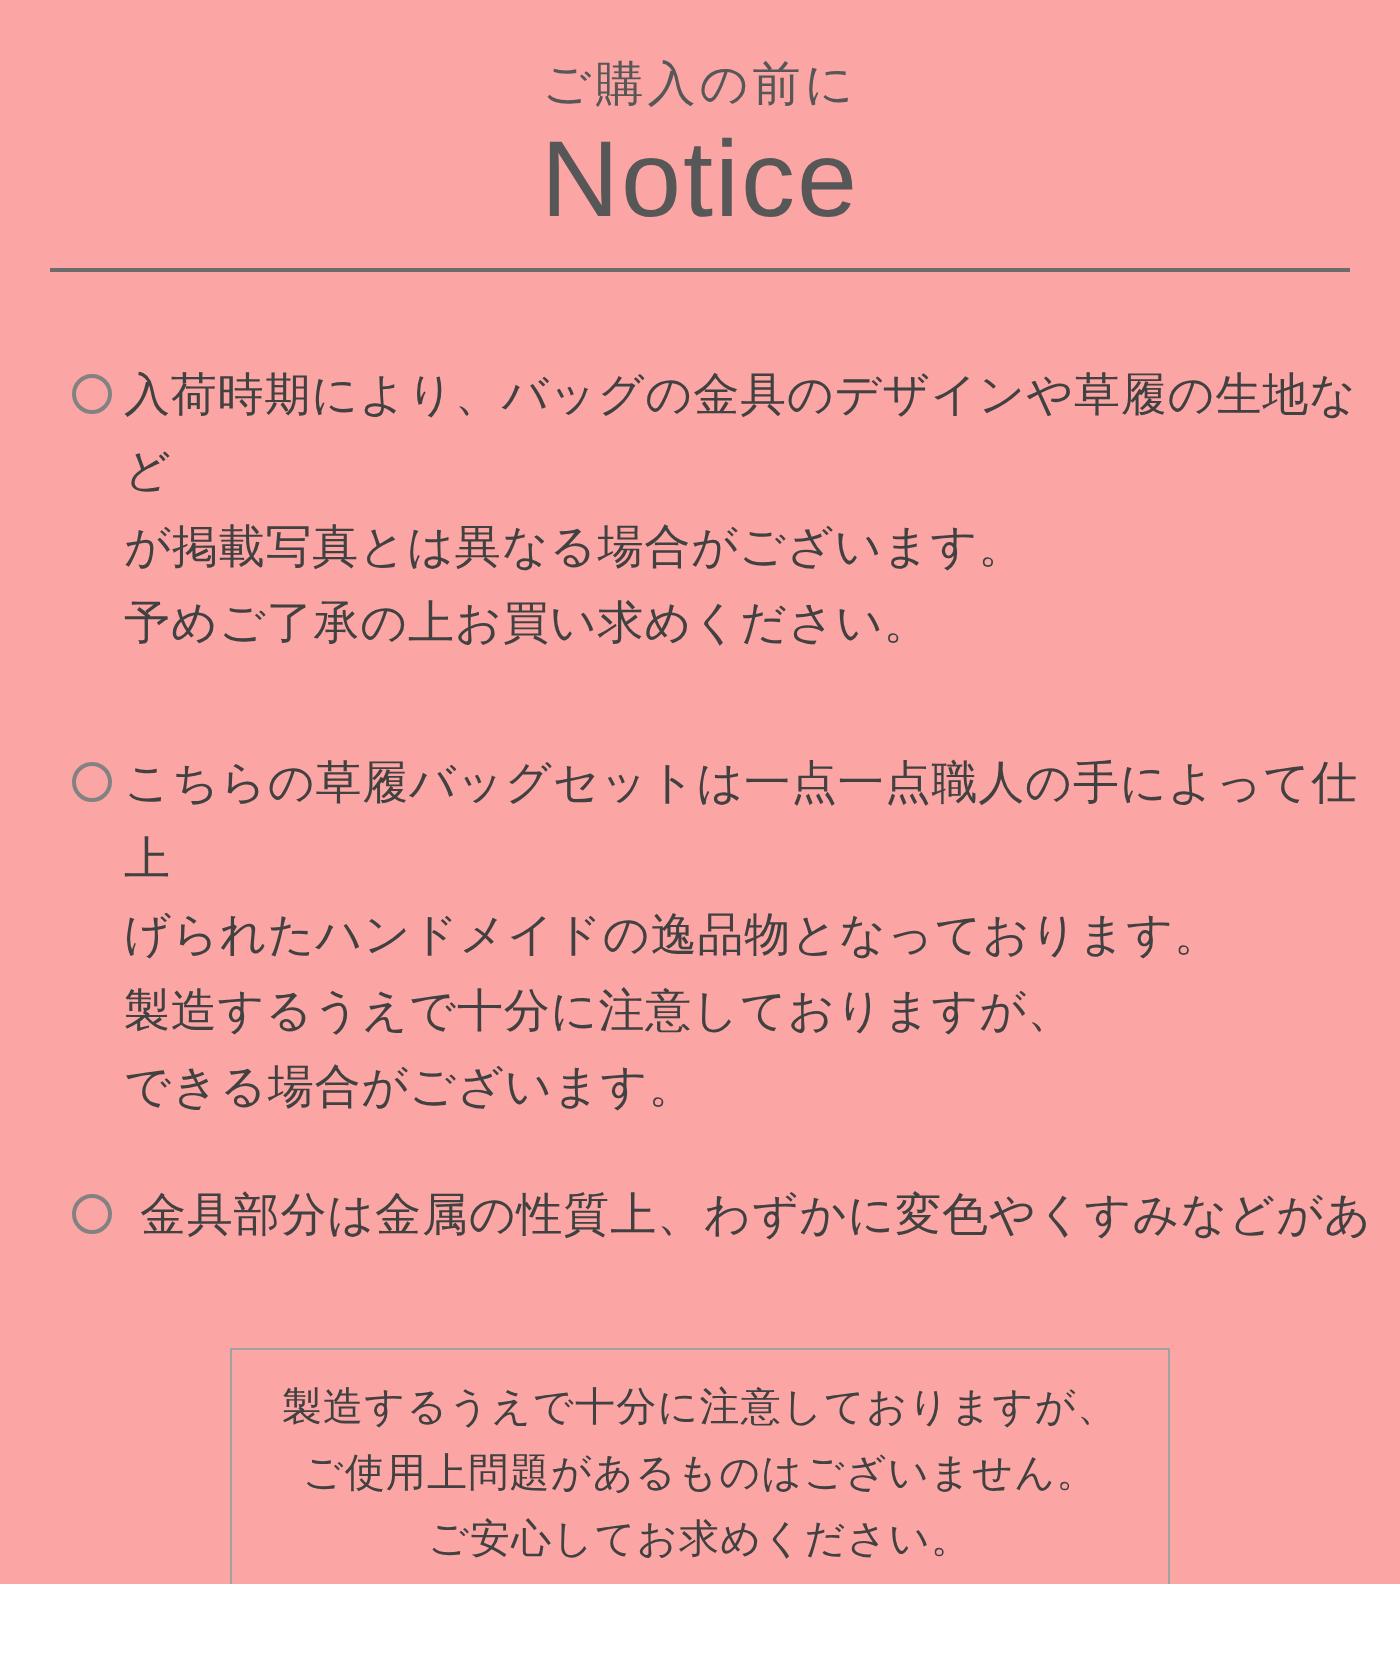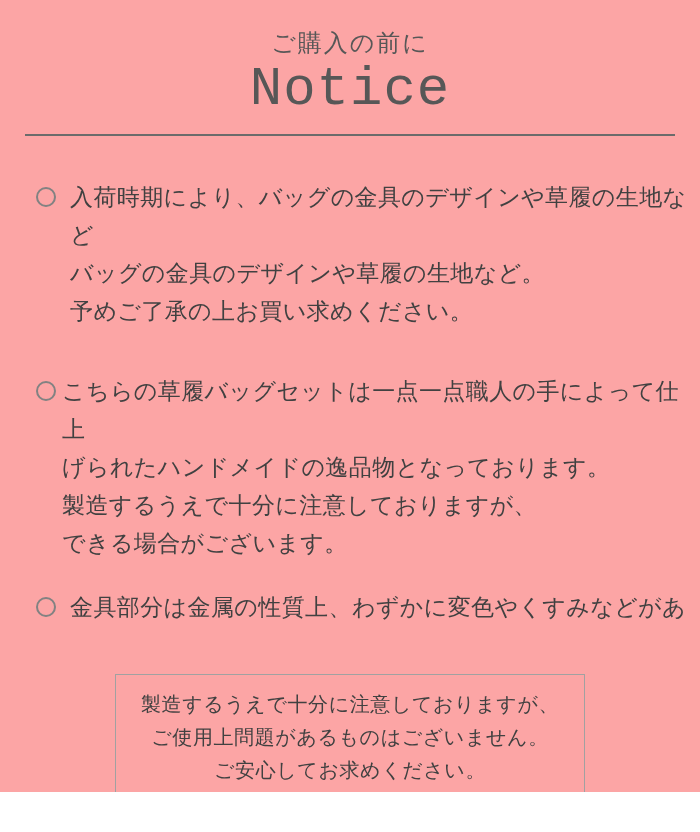--- a/index.html
+++ b/index.html
@@ -20,21 +20,21 @@
     padding-top: 28px;
   }
   .subtitle {
     font-family: "Liberation Serif", serif;
     font-size: 24px;
     line-height: 30px;
     color: #575757;
     letter-spacing: 2px;
   }
   .title {
-    font-family: Liberation Mono, monospace;
+    font-family: Liberation Sans, sans-serif;
     font-size: 54px;
     line-height: 52px;
     margin-top: 6px;
     color: #575757;
     letter-spacing: 1px;
   }
   .divider {
     border: none;
     border-top: 2px solid #6b6b6b;
     margin: 18px 25px 0 25px;
@@ -44,21 +44,21 @@
     padding-right: 4px;
   }
   .notice {
     display: flex;
     align-items: flex-start;
     font-size: 23px;
     line-height: 38px;
     color: #414141;
     letter-spacing: 0.4px;
   }
-  .notice.n1 { margin-top: 42px; gap: 8px; }
+  .notice.n1 { margin-top: 42px; }
   .notice.n2 { margin-top: 42px; }
   .notice.n3 { margin-top: 26px; gap: 8px; }
   .bullet-col {
     flex: 0 0 26px;
   }
   .bullet-circle {
     width: 16px;
     height: 16px;
     border: 2px solid #828282;
     border-radius: 50%;
@@ -95,21 +95,21 @@
   <hr class="divider">
 
   <div class="content">
 
     <div class="notice n1">
       <div class="bullet-col">
         <div class="bullet-circle"></div>
       </div>
       <div class="notice-lines">
         <div>入荷時期により、バッグの金具のデザインや草履の生地など</div>
-        <div>バッグの金具のデザインや草履の生地など。</div>
+        <div>が掲載写真とは異なる場合がございます。</div>
         <div>予めご了承の上お買い求めください。</div>
       </div>
     </div>
 
     <div class="notice n2">
       <div class="bullet-col">
         <div class="bullet-circle"></div>
       </div>
       <div class="notice-lines">
         <div>こちらの草履バッグセットは一点一点職人の手によって仕上</div>

